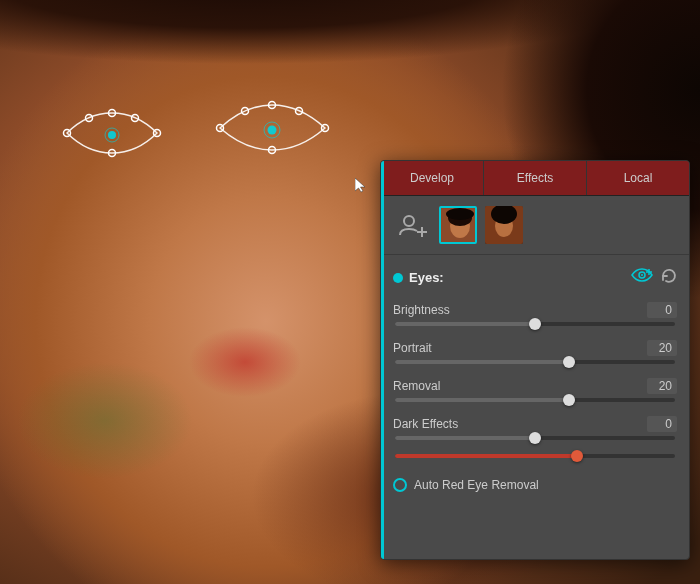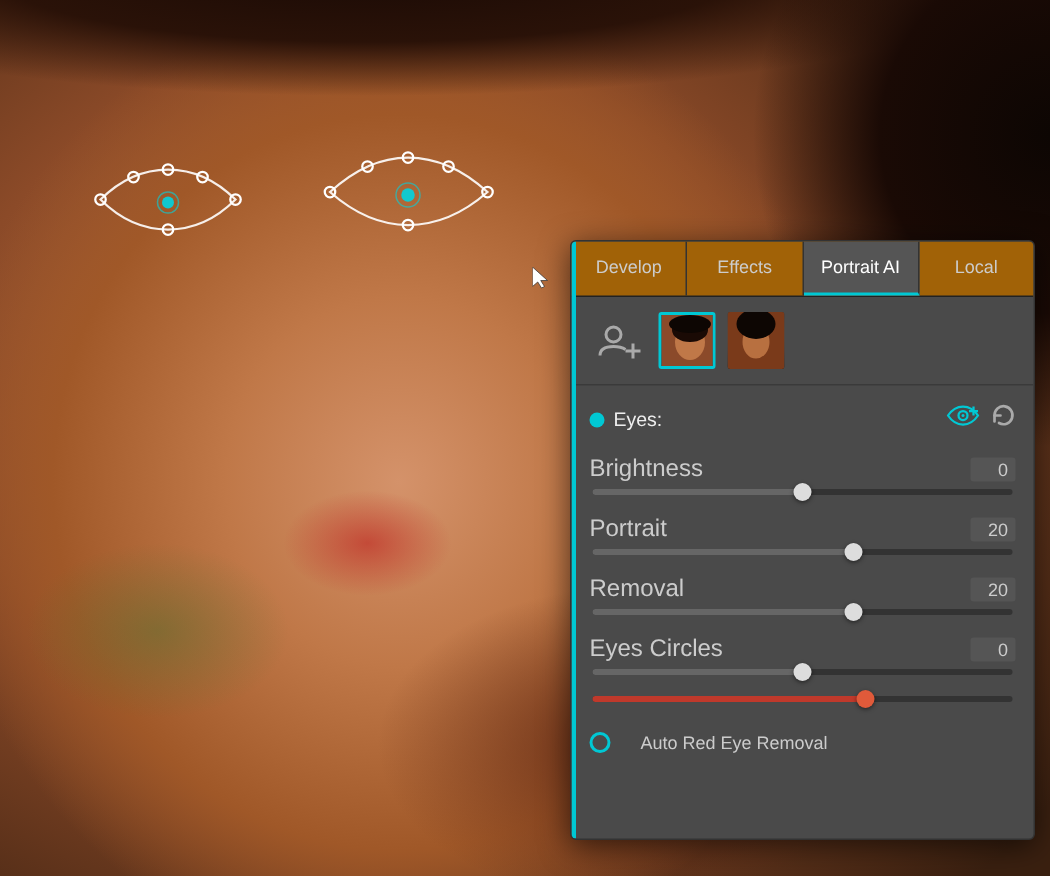--- a/index.html
+++ b/index.html
@@ -76,21 +76,21 @@
       background: #4a4a4a;
       border-radius: 4px;
       border: 1px solid #333;
       box-shadow: 0 4px 20px rgba(0,0,0,0.6);
       overflow: hidden;
     }
 
     
     #tabs {
       display: flex;
-      background: #a16207;
+      background: #7f1d1d;
       border-bottom: 1px solid #222;
     }
 
     .tab {
       flex: 1;
       padding: 10px 4px;
       text-align: center;
       font-size: 12px;
       color: #ccc;
       cursor: pointer;
@@ -168,21 +168,21 @@
       margin-bottom: 10px;
       padding: 4px 0;
     }
 
     .section-label {
       display: flex;
       align-items: center;
       gap: 6px;
       color: #eee;
       font-size: 13px;
-      font-weight: 400;
+      font-weight: 700;
     }
 
     .section-dot {
       width: 10px;
       height: 10px;
       border-radius: 50%;
       background: #00c8d4;
       flex-shrink: 0;
     }
 
@@ -211,21 +211,21 @@
 
     .slider-label-row {
       display: flex;
       justify-content: space-between;
       align-items: center;
       margin-bottom: 4px;
     }
 
     .slider-label {
       color: #ccc;
-      font-size: 16px;
+      font-size: 12px;
     }
 
     .slider-value {
       color: #ccc;
       font-size: 12px;
       min-width: 30px;
       text-align: right;
       background: #555;
       padding: 1px 5px;
       border-radius: 2px;
@@ -265,21 +265,21 @@
     }
 
     .slider-thumb.red {
       background: #e05a3a;
     }
 
     
     .auto-row {
       display: flex;
       align-items: center;
-      gap: 20px;
+      gap: 7px;
       padding: 6px 0;
     }
 
     .circle-check {
       width: 14px;
       height: 14px;
       border-radius: 50%;
       border: 2px solid #00c8d4;
       background: transparent;
       flex-shrink: 0;
@@ -366,21 +366,20 @@
   <svg viewBox="0 0 12 16" xmlns="http://www.w3.org/2000/svg" width="12" height="16">
     <path d="M0,0 L0,13 L3.5,10 L6,14 L8,13 L5.5,9 L10,9 Z" fill="white" stroke="#333" stroke-width="0.5"></path>
   </svg>
 </div>
 
 <div id="panel">
 
   <div id="tabs">
     <div class="tab">Develop</div>
     <div class="tab">Effects</div>
-    <div class="tab active">Portrait AI</div>
     <div class="tab">Local</div>
   </div>
 
   <div id="portrait-row">
     <div id="add-person-icon">
       <svg width="32" height="32" viewBox="0 0 32 32" xmlns="http://www.w3.org/2000/svg">
         <circle cx="13" cy="12" r="5" fill="none" stroke="#aaa" stroke-width="2"></circle>
         <path d="M4,26 Q4,20 13,20 Q18,20 21,22" fill="none" stroke="#aaa" stroke-width="2"></path>
         <line x1="26" y1="18" x2="26" y2="28" stroke="#aaa" stroke-width="2"></line>
         <line x1="21" y1="23" x2="31" y2="23" stroke="#aaa" stroke-width="2"></line>
@@ -463,21 +462,21 @@
         <span class="slider-value">20</span>
       </div>
       <div class="slider-track">
         <div class="slider-fill" style="width: 62%;"></div>
         <div class="slider-thumb" style="left: 62%;"></div>
       </div>
     </div>
 
     <div class="slider-row">
       <div class="slider-label-row">
-        <span class="slider-label">Eyes Circles</span>
+        <span class="slider-label">Dark Effects</span>
         <span class="slider-value">0</span>
       </div>
       <div class="slider-track">
         <div class="slider-fill" style="width: 50%;"></div>
         <div class="slider-thumb" style="left: 50%;"></div>
       </div>
     </div>
 
     <div class="slider-row">
       <div class="slider-track">

